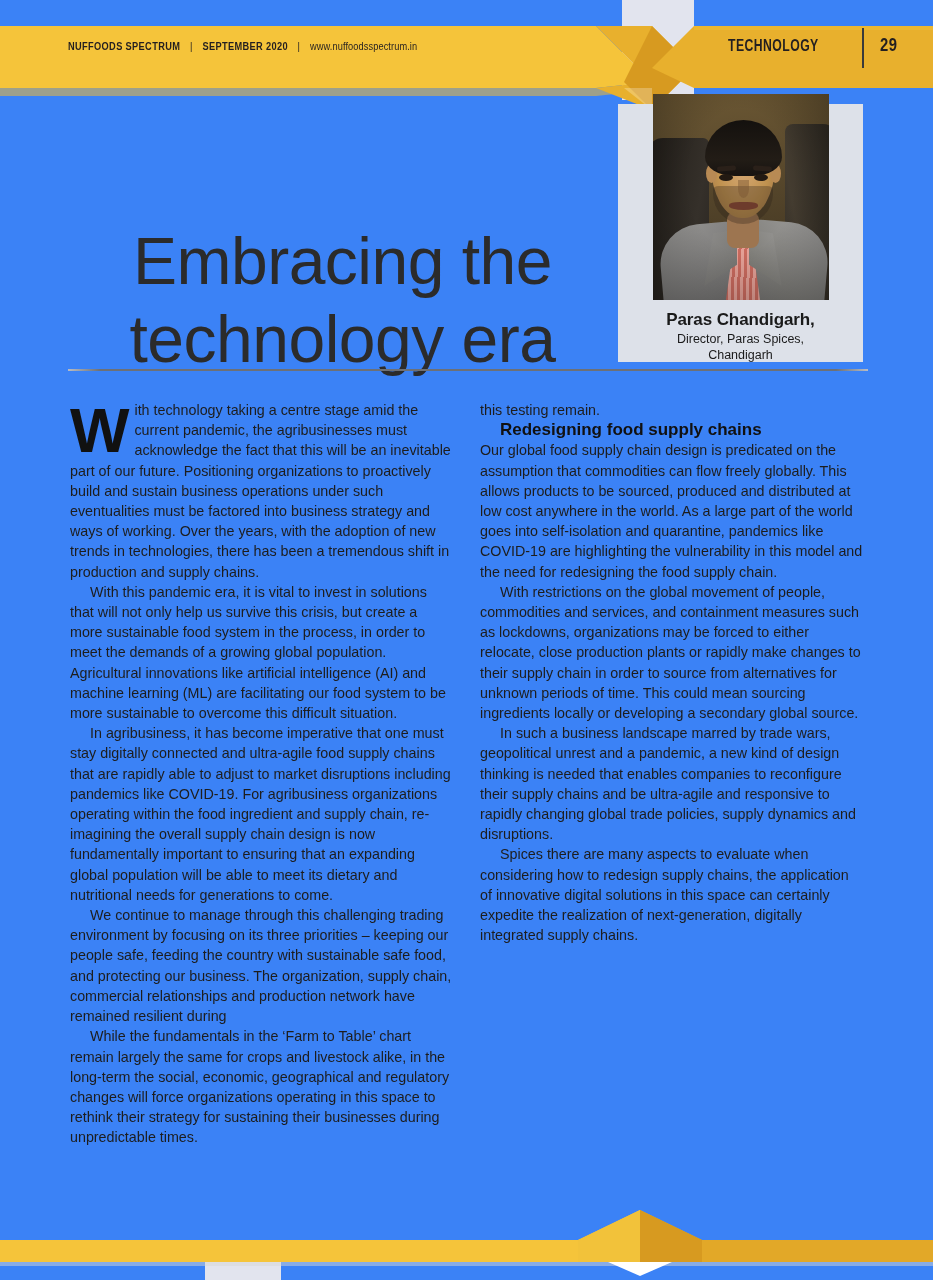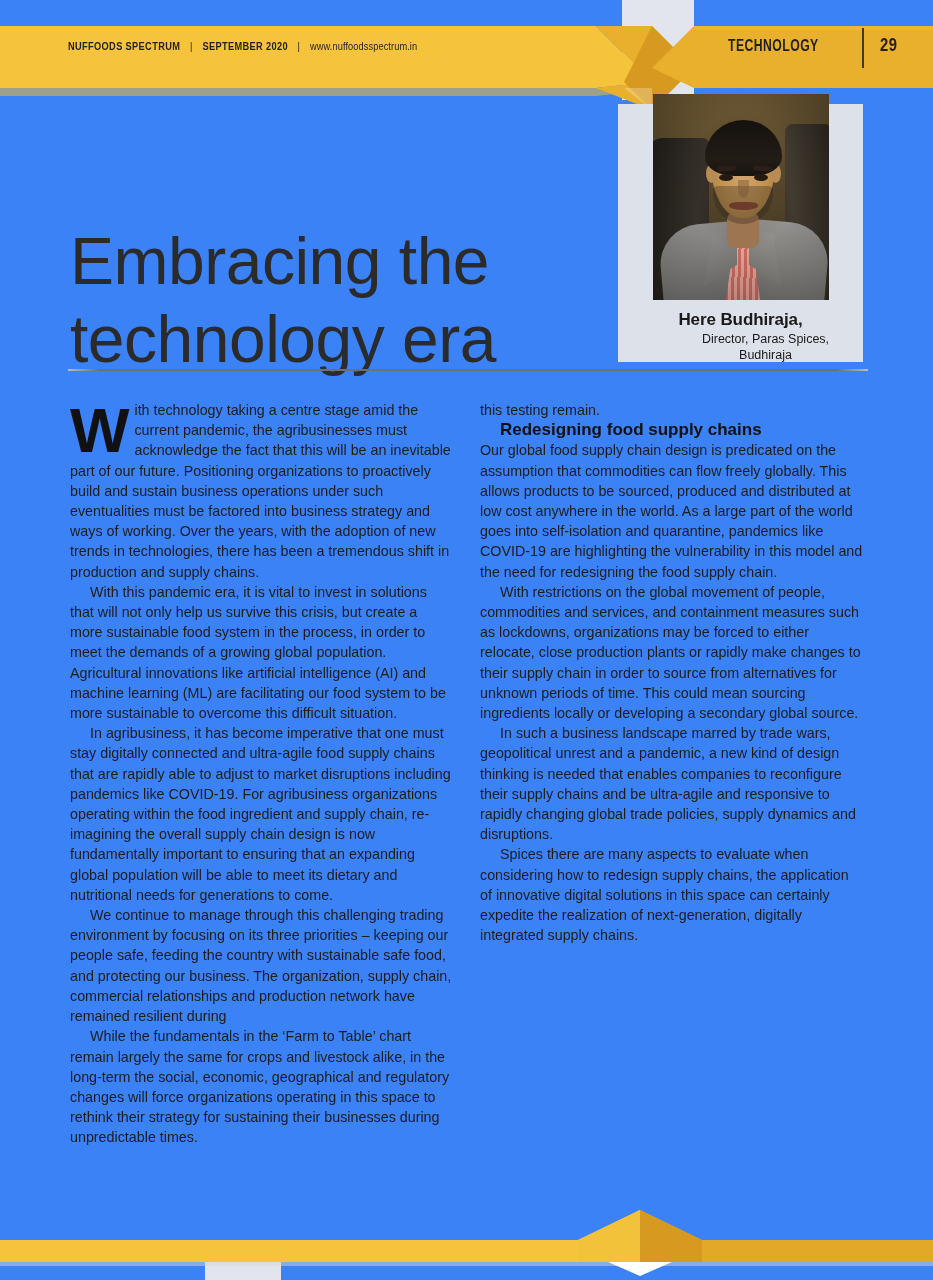--- a/index.html
+++ b/index.html
@@ -220,29 +220,28 @@
     letter-spacing: -0.1px;
   }
   .author-role {
     position: absolute;
     left: 0; top: 227px;
     width: 245px;
     text-align: center;
     font-size: 12.5px;
     color: #1a1a1a;
     line-height: 16px;
-    margin-left: 25px;
   }
 
   
   .headline {
     position: absolute;
     left: 70px; top: 178px;
     width: 545px;
-    text-align: left;
+    text-align: center;
     font-size: 66px;
     font-weight: 300;
     line-height: 78px;
     color: #2b2b2b;
     letter-spacing: -0.5px;
   }
   .rule {
     position: absolute;
     left: 68px; top: 369px;
     width: 800px; height: 2px;
@@ -349,24 +348,24 @@
       <div class="ph-hair"></div>
       <div class="ph-browL"></div>
       <div class="ph-browR"></div>
       <div class="ph-eyeL"></div>
       <div class="ph-eyeR"></div>
       <div class="ph-beard"></div>
       <div class="ph-nose"></div>
       <div class="ph-mouth"></div>
       <div class="ph-vig"></div>
     </div>
-    <div class="author-name">Here Budhiraja,</div>
+    <div class="author-name">Paras Chandigarh,</div>
     <div class="author-role">
       <span>Director, Paras Spices,</span><br>
-      <span>Budhiraja</span>
+      <span>Chandigarh</span>
     </div>
   </div>
 
   <h1 class="headline">Embracing the technology era</h1>
   <div class="rule"></div>
 
   <div class="col col-left">
     <p class="dropcap-para noindent"><span class="dropcap">W</span><span>ith technology taking a centre stage amid the current pandemic, the agribusinesses must acknowledge the fact that this will be an inevitable part of our future. Positioning organizations to proactively build and sustain business operations under such eventualities must be factored into business strategy and ways of working. Over the years, with the adoption of new trends in technologies, there has been a tremendous shift in production and supply chains.</span></p>
     <p>With this pandemic era, it is vital to invest in solutions that will not only help us survive this crisis, but create a more sustainable food system in the process, in order to meet the demands of a growing global population. Agricultural innovations like artificial intelligence (AI) and machine learning (ML) are facilitating our food system to be more sustainable to overcome this difficult situation.</p>
     <p>In agribusiness, it has become imperative that one must stay digitally connected and ultra-agile food supply chains that are rapidly able to adjust to market disruptions including pandemics like COVID-19. For agribusiness organizations operating within the food ingredient and supply chain, re-imagining the overall supply chain design is now fundamentally important to ensuring that an expanding global population will be able to meet its dietary and nutritional needs for generations to come.</p>

